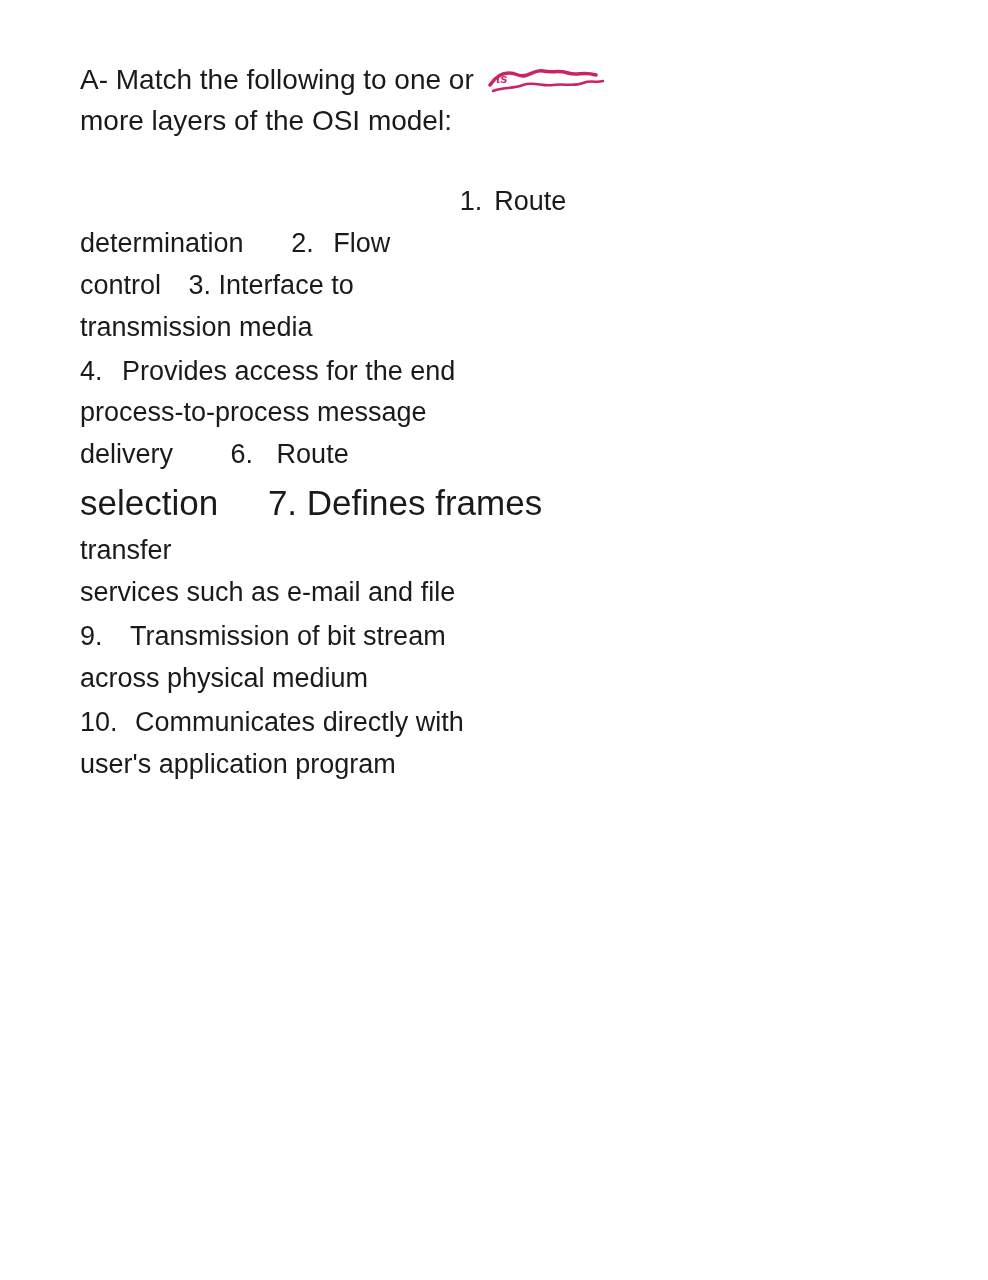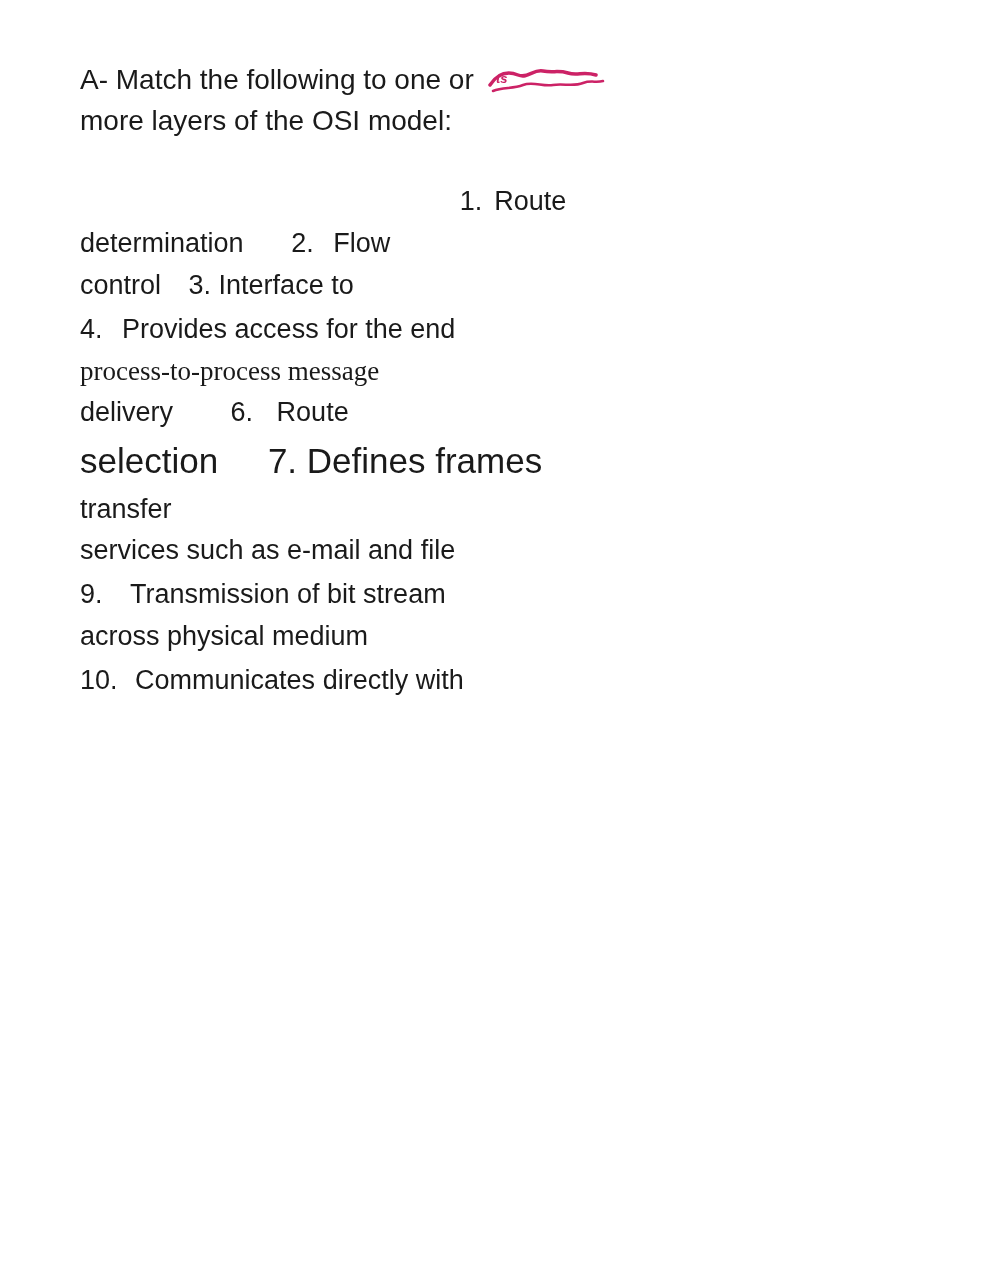--- a/index.html
+++ b/index.html
@@ -73,25 +73,28 @@
       <div style="font-size:27px; color:#1a1a1a; line-height:1.55;">
         <span>determination</span>
         <span style="margin-left: 40px;">2.</span>
         <span style="margin-left: 12px;">Flow</span>
       </div>
     </div>
     <div style="font-size:27px; color:#1a1a1a; line-height:1.55;">
       <span>control</span>
       <span style="margin-left: 20px;">3. Interface to</span>
     </div>
+    <div style="font-size:27px; color:#1a1a1a; line-height:1.55;">
+      <span>transmission media</span>
+    </div>
     <div style="font-size:27px; color:#1a1a1a; line-height:1.55; margin-top:2px;">
       <span>4.</span>
       <span style="margin-left:12px;">Provides access for the end</span>
     </div>
-    <div style="font-size:27px; color:#1a1a1a; line-height:1.55;font-family:Liberation Serif, serif;">
+    <div style="font-size:27px; color:#1a1a1a; line-height:1.55;">
       <span>process-to-process message</span>
     </div>
     <div style="font-size:27px; color:#1a1a1a; line-height:1.55;">
       <span>delivery</span>
       <span style="margin-left: 50px;">6.</span>
       <span style="margin-left: 16px;">Route</span>
     </div>
     <div style="font-size:35px; color:#1a1a1a; line-height:1.55;">
       <span>selection</span>
       <span style="margin-left: 40px;">7. Defines frames</span>
@@ -106,15 +109,18 @@
       <span> 9.</span>
       <span style="margin-left:20px;">Transmission of bit stream</span>
     </div>
     <div style="font-size:27px; color:#1a1a1a; line-height:1.55;">
       <span>across physical medium</span>
     </div>
     <div style="font-size:27px; color:#1a1a1a; line-height:1.55; margin-top:2px;">
       <span>10.</span>
       <span style="margin-left:10px;">Communicates directly with</span>
     </div>
+    <div style="font-size:27px; color:#1a1a1a; line-height:1.55;">
+      <span>user's application program</span>
+    </div>
 
   </div>
 </div>
 
 </body></html>

